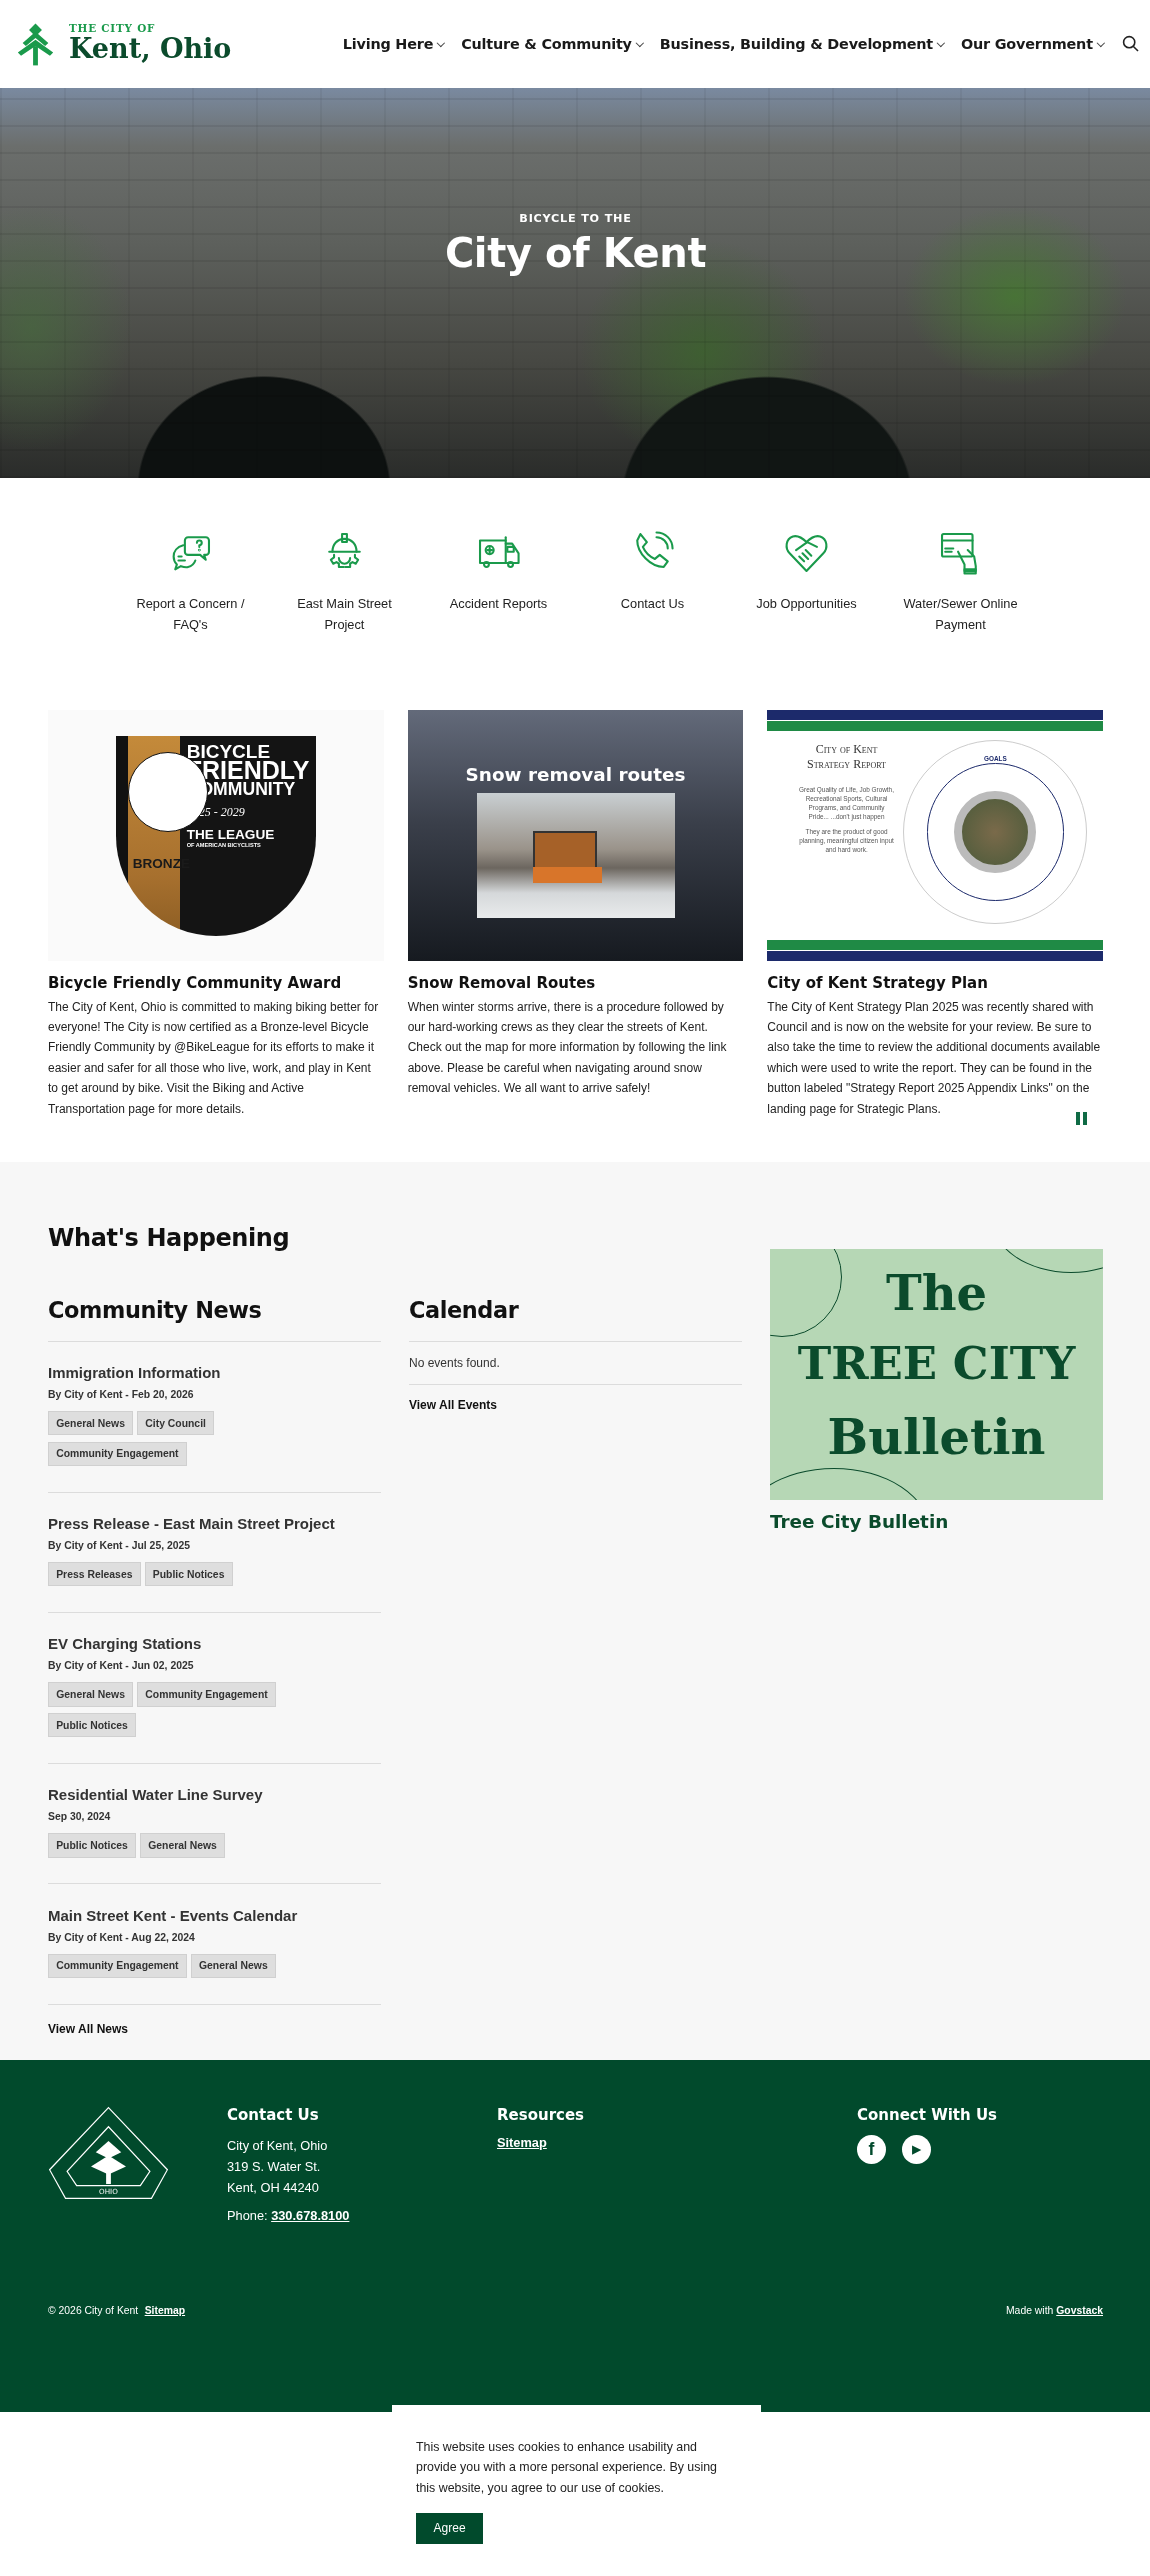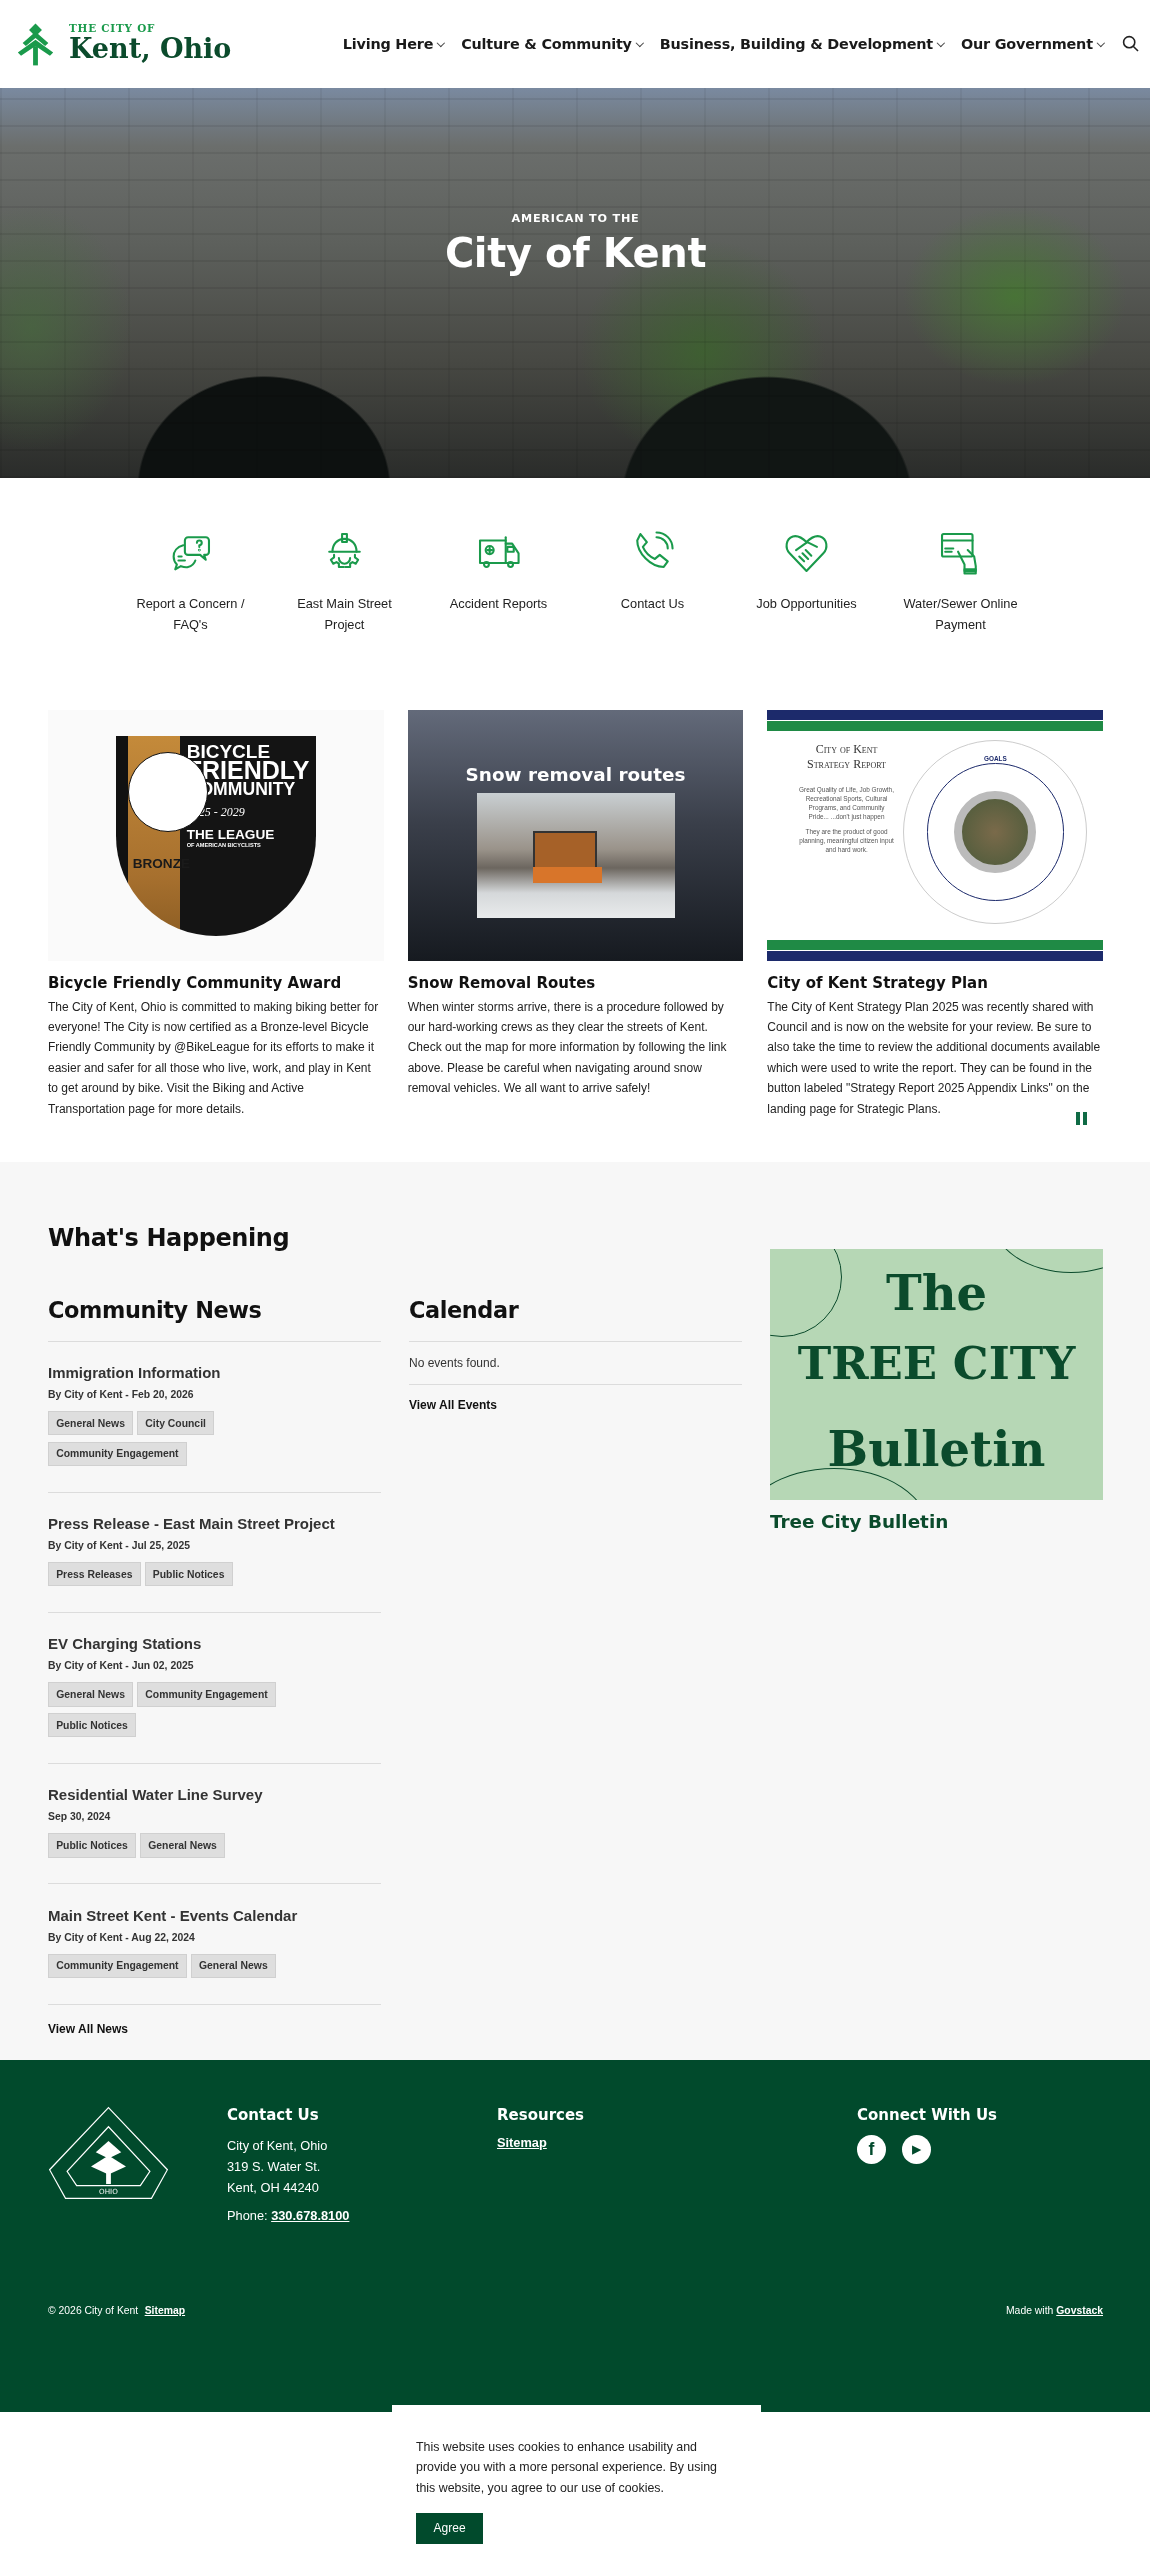--- a/index.html
+++ b/index.html
@@ -116,21 +116,21 @@
       <svg width="17.6" height="17.6" viewBox="0 0 22 22">
           <circle cx="9" cy="9" r="7" stroke="#222" stroke-width="2" fill="none"></circle>
           <line x1="14" y1="14" x2="20" y2="20" stroke="#222" stroke-width="2"></line>
         </svg>
     </button>
   </nav>
 </header>
 
 <section class="hero">
   <div class="hero-inner">
-    <div class="eyebrow">AMERICAN TO THE</div>
+    <div class="eyebrow">BICYCLE TO THE</div>
     <h1>City of Kent</h1>
   </div>
 </section>
 
 <section class="quick">
   <a class="ql">
     <svg viewBox="0 0 66 66">
         <path d="M30 14h22a4 4 0 0 1 4 4v14a4 4 0 0 1-4 4h-2l2 6-7-6H30a4 4 0 0 1-4-4V18a4 4 0 0 1 4-4z"></path>
         <path d="M41 21a3 3 0 1 1 3 3v2"></path>
         <circle cx="44" cy="30" r=".5"></circle>
@@ -312,21 +312,21 @@
       <div class="cal-empty">No events found.</div>
       <a class="view-all">View All Events</a>
     </div>
     <div class="col">
       <div class="bulletin-img">
         <div style="position:absolute;left:-48px;top:-32px;width:120px;height:120px;border:1.6px solid #0b4b2c;border-radius:50%"></div>
         <div style="position:absolute;right:-48px;top:-88px;width:160px;height:112px;border:1.6px solid #0b4b2c;border-radius:50%"></div>
         <div style="position:absolute;left:-32px;bottom:-96px;width:192px;height:128px;border:1.6px solid #0b4b2c;border-radius:50%"></div>
         <div class="t" style="top:16px;font-size:48px">The</div>
         <div class="t" style="top:88px;font-size:45px">TREE CITY</div>
-        <div class="t" style="top:172px;font-size:48px">Bulletin</div>
+        <div class="t" style="top:160px;font-size:48px">Bulletin</div>
       </div>
       <div class="bulletin-title">Tree City Bulletin</div>
     </div>
   </div>
 </section>
 
 <footer class="footer">
   <div class="frow">
     <div style="width:179px">
       <svg width="121" height="94" viewBox="0 0 152 118">

